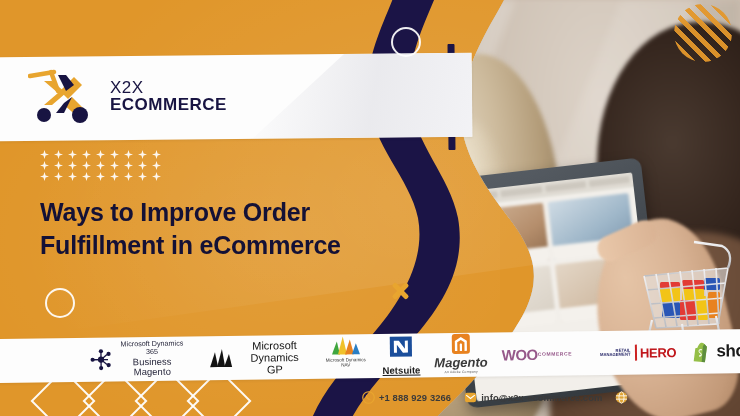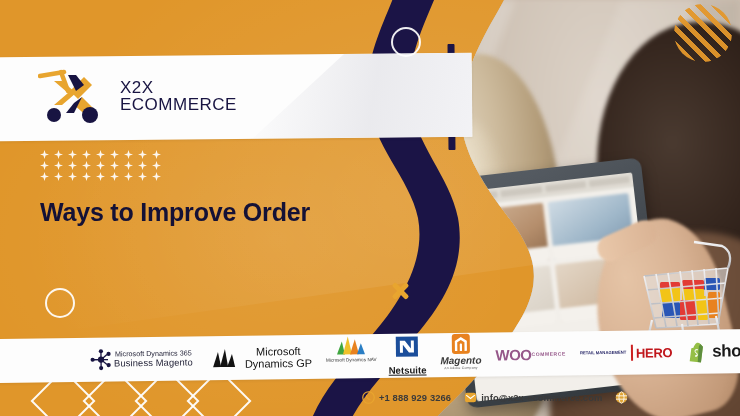--- a/index.html
+++ b/index.html
@@ -113,25 +113,25 @@
     content:"";position:absolute;right:0;top:0;width:220px;height:84px;
     background:linear-gradient(100deg, rgba(255,255,255,0) 0%, rgba(232,232,236,.9) 55%, rgba(242,242,245,.95) 100%);
     clip-path:polygon(42% 0,100% 0,100% 100%,0 100%);
   }
   .header-band-edge{
     position:absolute;left:448px;top:44px;width:7px;height:106px;background:#1b1446;
     transform:rotate(-.55deg);border-radius:1px;
   }
 
   
-  .logo{position:absolute;left:38px;top:65px;width:180px;height:62px;display:flex;align-items:center;}
+  .logo{position:absolute;left:28px;top:65px;width:180px;height:62px;display:flex;align-items:center;}
   .logo-mark{width:78px;height:58px;position:relative;flex:0 0 auto;}
   .logo-text{margin-left:4px;color:#181442;line-height:1.0;}
   .logo-text .l1{font-size:17px;letter-spacing:.5px;font-weight:400;}
-  .logo-text .l2{font-size:17px;letter-spacing:.5px;font-weight:400;margin-top:0;}
+  .logo-text .l2{font-size:17px;letter-spacing:.5px;font-weight:700;margin-top:0;}
 
   
   .dot-grid{position:absolute;left:40px;top:150px;display:grid;grid-template-columns:repeat(9,13px);gap:2px 1px;}
   .dot-grid span{
     width:9px;height:9px;background:#fff;display:block;
     clip-path:polygon(50% 0,62% 38%,100% 50%,62% 62%,50% 100%,38% 62%,0 50%,38% 38%);
     opacity:.92;
   }
 
   
@@ -182,21 +182,21 @@
   .gp .txt{font-size:11px;color:#111;}
   .gp .txt span{display:block;}
 
   .nav-ms{margin-right:12px;text-align:center;}
   .nav-ms .txt{font-size:4.6px;color:#333;margin-top:1px;}
 
   .nets{margin-right:14px;flex-direction:column;align-items:center;justify-content:center;}
   .nets .txt{font-size:9.6px;font-weight:bold;color:#1c1c1c;margin-top:8px;text-decoration:underline;}
 
   .mag{margin-right:14px;flex-direction:column;align-items:center;}
-  .mag .t1{font-size:10px;font-weight:bold;color:#3b3b3b;font-style:italic;}
+  .mag .t1{font-size:13px;font-weight:bold;color:#3b3b3b;font-style:italic;}
   .mag .t2{font-size:3.4px;color:#555;letter-spacing:.2px;}
 
   .woo{margin-right:14px;flex-direction:row;align-items:center;}
   .woo .t1{font-size:15px;font-weight:bold;color:#96588a;letter-spacing:-.5px;}
   .woo .t2{font-size:5px;font-weight:bold;color:#96588a;letter-spacing:.6px;}
 
   .hero{margin-right:16px;}
   .hero .rm{font-size:4.2px;color:#2b2b6b;font-weight:bold;line-height:1.05;text-align:right;margin-right:2px;}
   .hero .bar{width:1.6px;height:16px;background:#c22;margin:0 3px;}
   .hero .hw{font-size:13px;font-weight:bold;color:#c0171c;letter-spacing:-.3px;}
@@ -376,20 +376,21 @@
       <span></span>
       <span></span>
       <span></span>
       <span></span>
       <span></span>
       <span></span>
   </div>
 
   <div class="headline">
     <span class="ln">Ways to Improve Order</span>
+    <span class="ln">Fulfillment in eCommerce</span>
   </div>
 
   <div class="circle-o c1"></div>
   <div class="circle-o c2"></div>
 
   <div class="x-mark"></div>
 
   <div class="diamonds">
     <span></span>
       <span></span>

